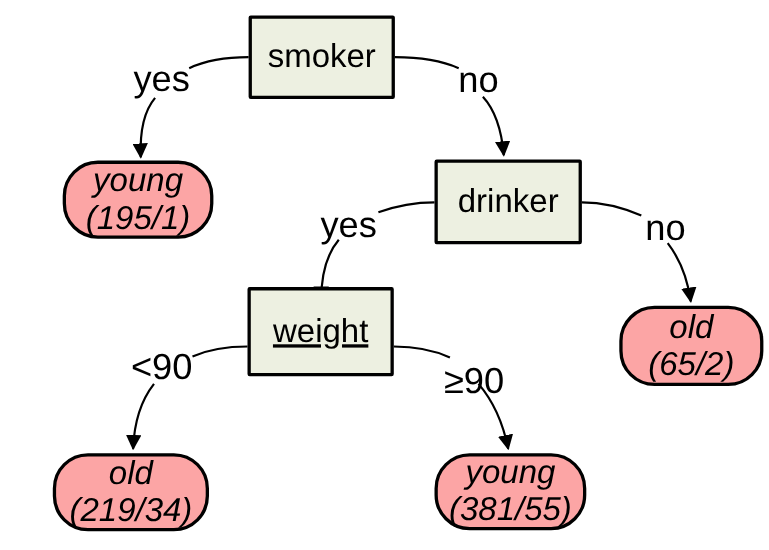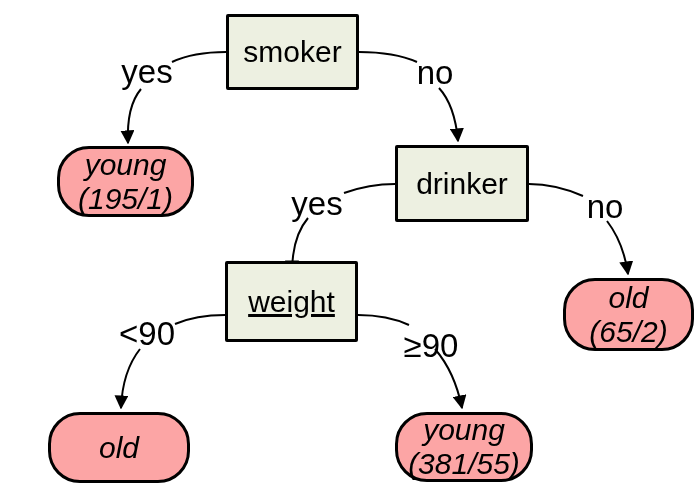--- a/index.html
+++ b/index.html
@@ -107,20 +107,21 @@
     <span>(195/1)</span>
   </div>
 
   <div class="node leaf" style="left:563px; top:278px; width:131px; height:73px;">
     <span>old</span>
     <span>(65/2)</span>
   </div>
 
   <div class="node leaf" style="left:48px; top:412px; width:142px; height:71px;">
     <span>old</span>
+    <span>(219/34)</span>
   </div>
 
   <div class="node leaf" style="left:395px; top:412px; width:138px; height:70px;">
     <span>young</span>
     <span>(381/55)</span>
   </div>
 
   <div class="edge-label" style="left:147px; top:72px;">yes</div>
 
   <div class="edge-label" style="left:435px; top:73px;">no</div>

